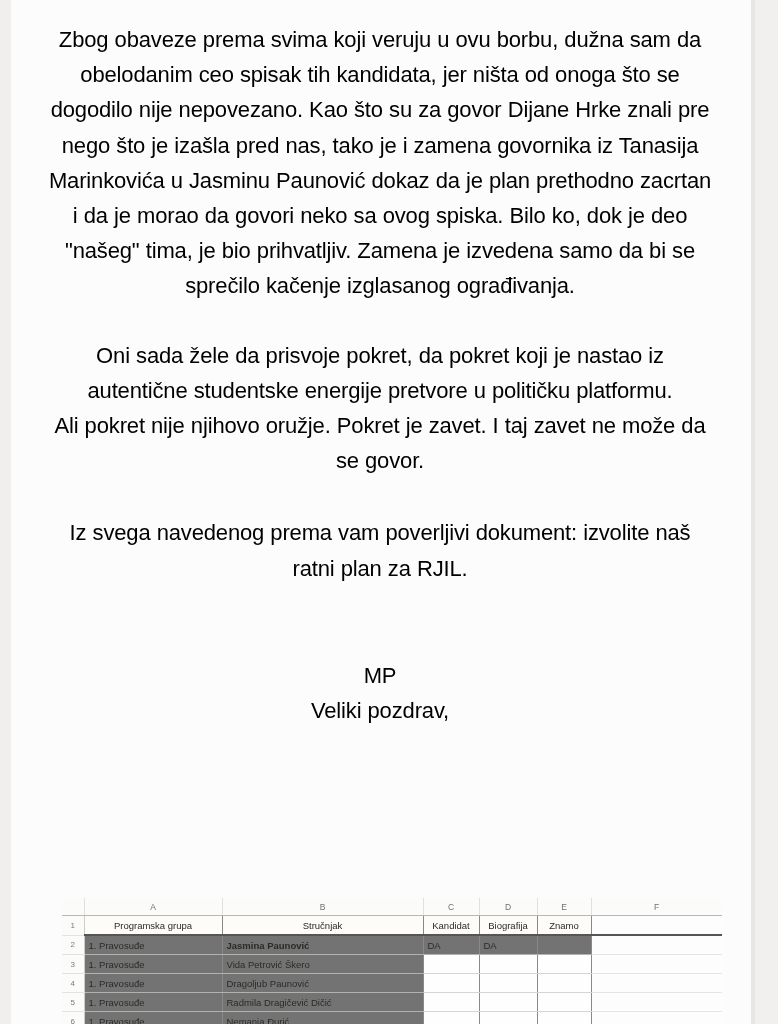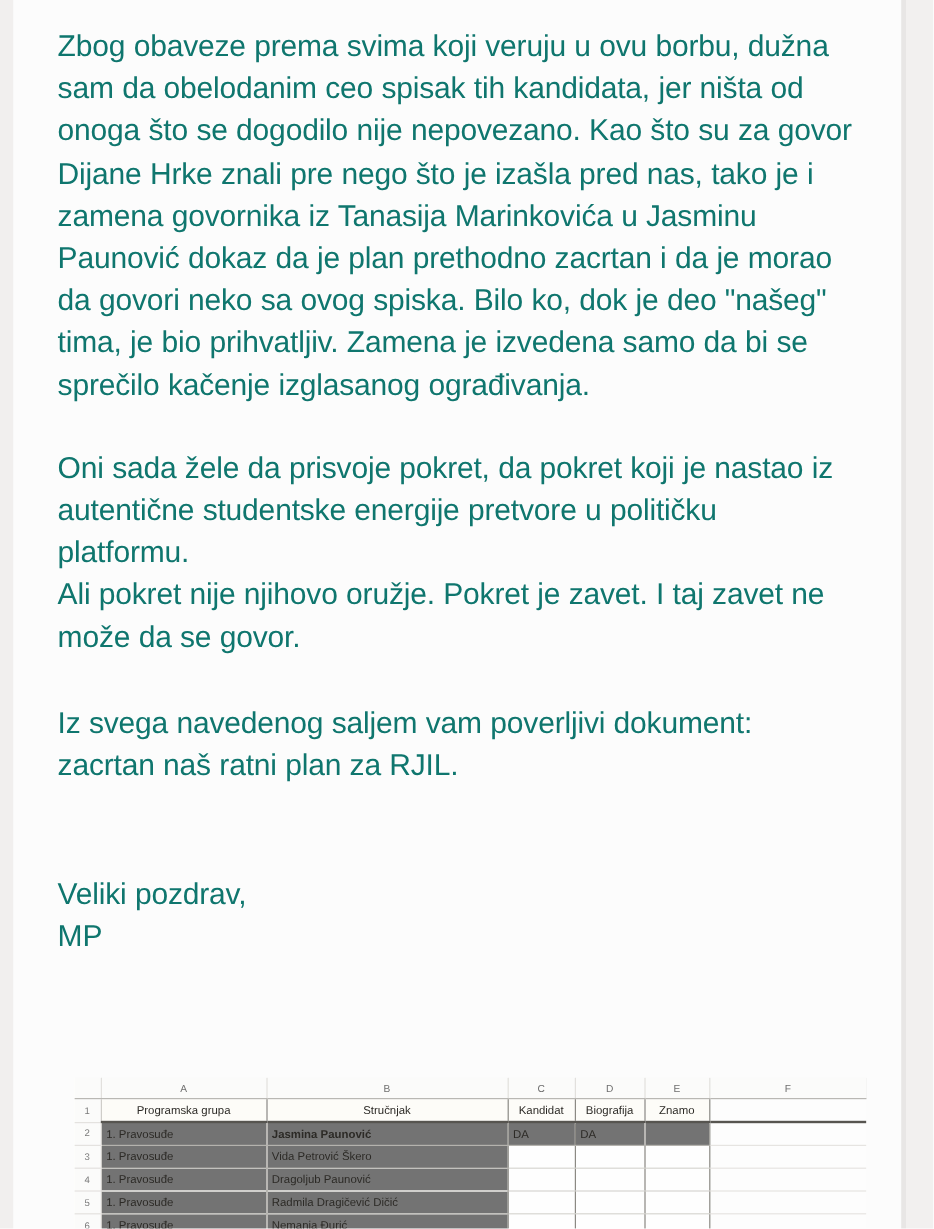--- a/index.html
+++ b/index.html
@@ -55,26 +55,27 @@
   }
 
   .letter {
     position: absolute;
     top: 22px;
     left: 48px;
     width: 664px;
     z-index: 2;
   }
   .para {
-    color: #0f766e;
-    font-size: 25px;
+    color: #000000;
+    font-size: 22px;
     line-height: 35.2px;
     letter-spacing: -0.15px;
     margin: 0;
     word-spacing: 0.2px;
+    text-align: center;
   }
   .gap-lg { height: 34px; }
   .gap-xl { height: 37px; }
   .gap-sig { height: 72px; }
 
   
   .sheet {
     position: absolute;
     left: 62px;
     top: 898px;
@@ -180,26 +181,26 @@
     <p class="para">Zbog obaveze prema svima koji veruju u ovu borbu, dužna sam da obelodanim ceo spisak tih kandidata, jer ništa od onoga što se dogodilo nije nepovezano. Kao što su za govor Dijane Hrke znali pre nego što je izašla pred nas, tako je i zamena govornika iz Tanasija Marinkovića u Jasminu Paunović dokaz da je plan prethodno zacrtan i da je morao da govori neko sa ovog spiska. Bilo ko, dok je deo "našeg" tima, je bio prihvatljiv. Zamena je izvedena samo da bi se sprečilo kačenje izglasanog ograđivanja.</p>
 
     <div class="gap-lg"></div>
 
     <p class="para">Oni sada žele da prisvoje pokret, da pokret koji je nastao iz autentične studentske energije pretvore u političku platformu.</p>
 
     <p class="para">Ali pokret nije njihovo oružje. Pokret je zavet. I taj zavet ne može da se govor.</p>
 
     <div class="gap-xl"></div>
 
-    <p class="para">Iz svega navedenog saljem vam poverljivi dokument: zacrtan naš ratni plan za RJIL.</p>
+    <p class="para">Iz svega navedenog prema vam poverljivi dokument: izvolite naš ratni plan za RJIL.</p>
 
     <div class="gap-sig"></div>
 
+    <p class="para">MP</p>
     <p class="para">Veliki pozdrav,</p>
-    <p class="para">MP</p>
 
   </div>
 
   <div class="sheet">
     <table>
       <colgroup>
         <col class="c-num">
           <col class="c-a">
           <col class="c-b">
         <col class="c-c">

